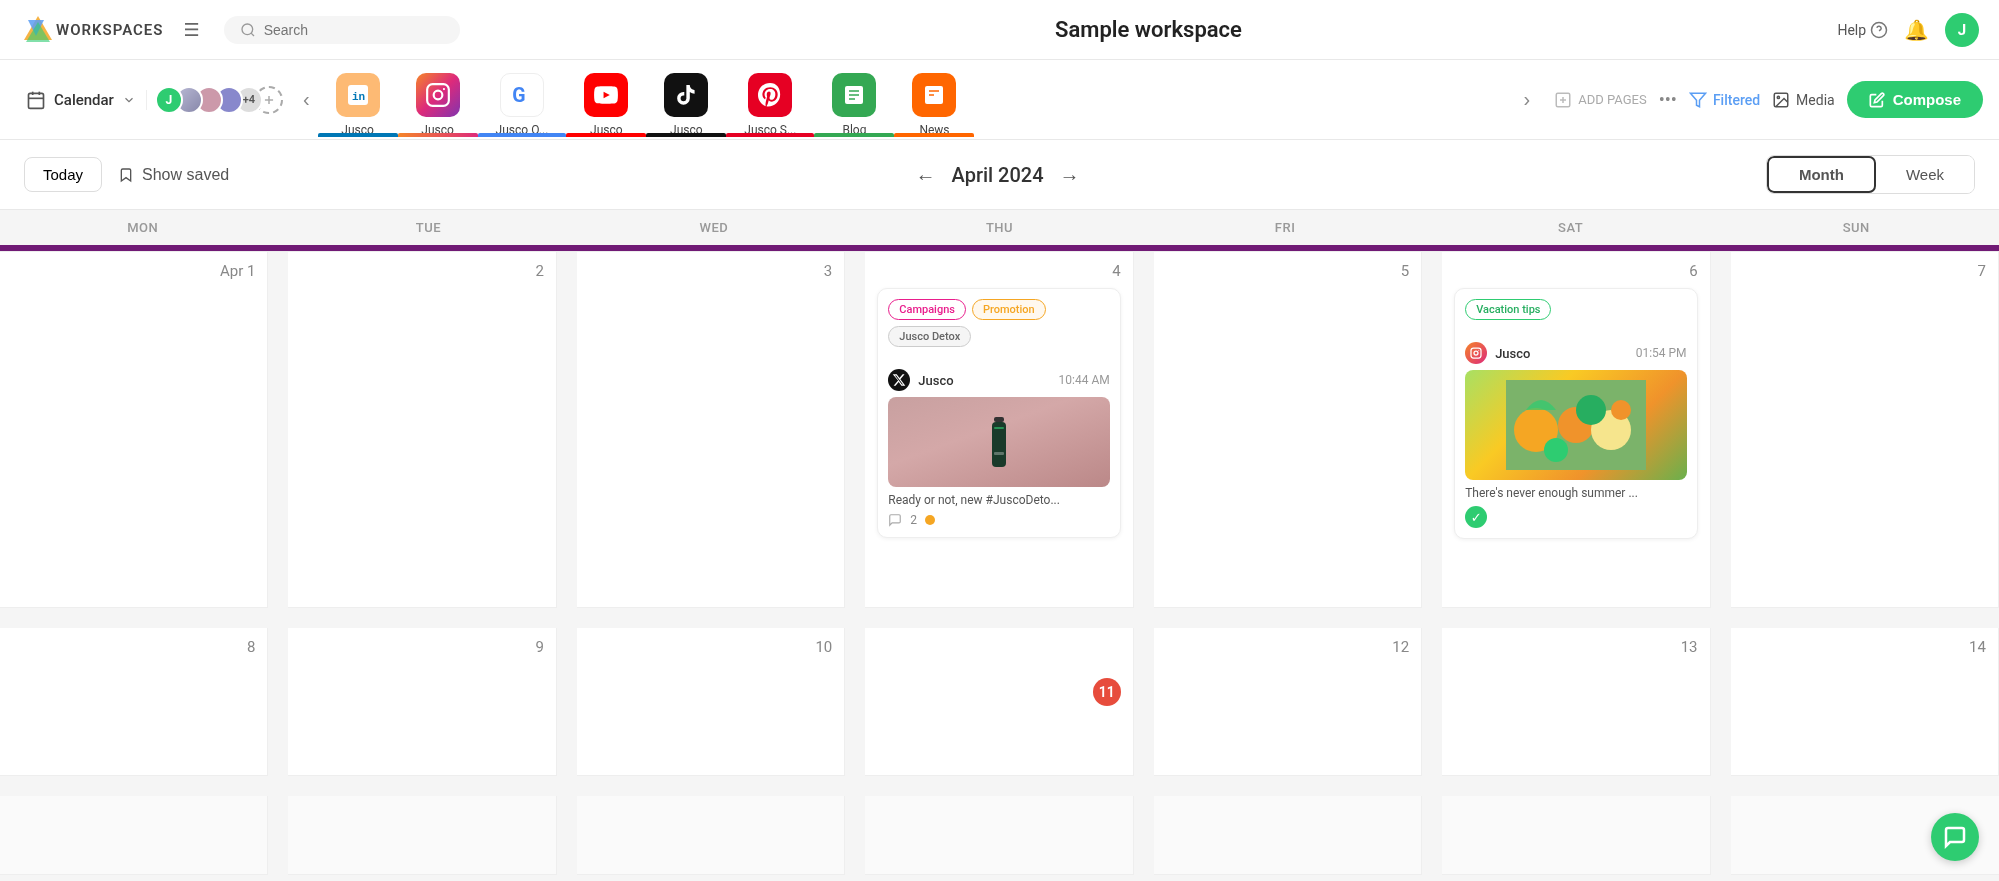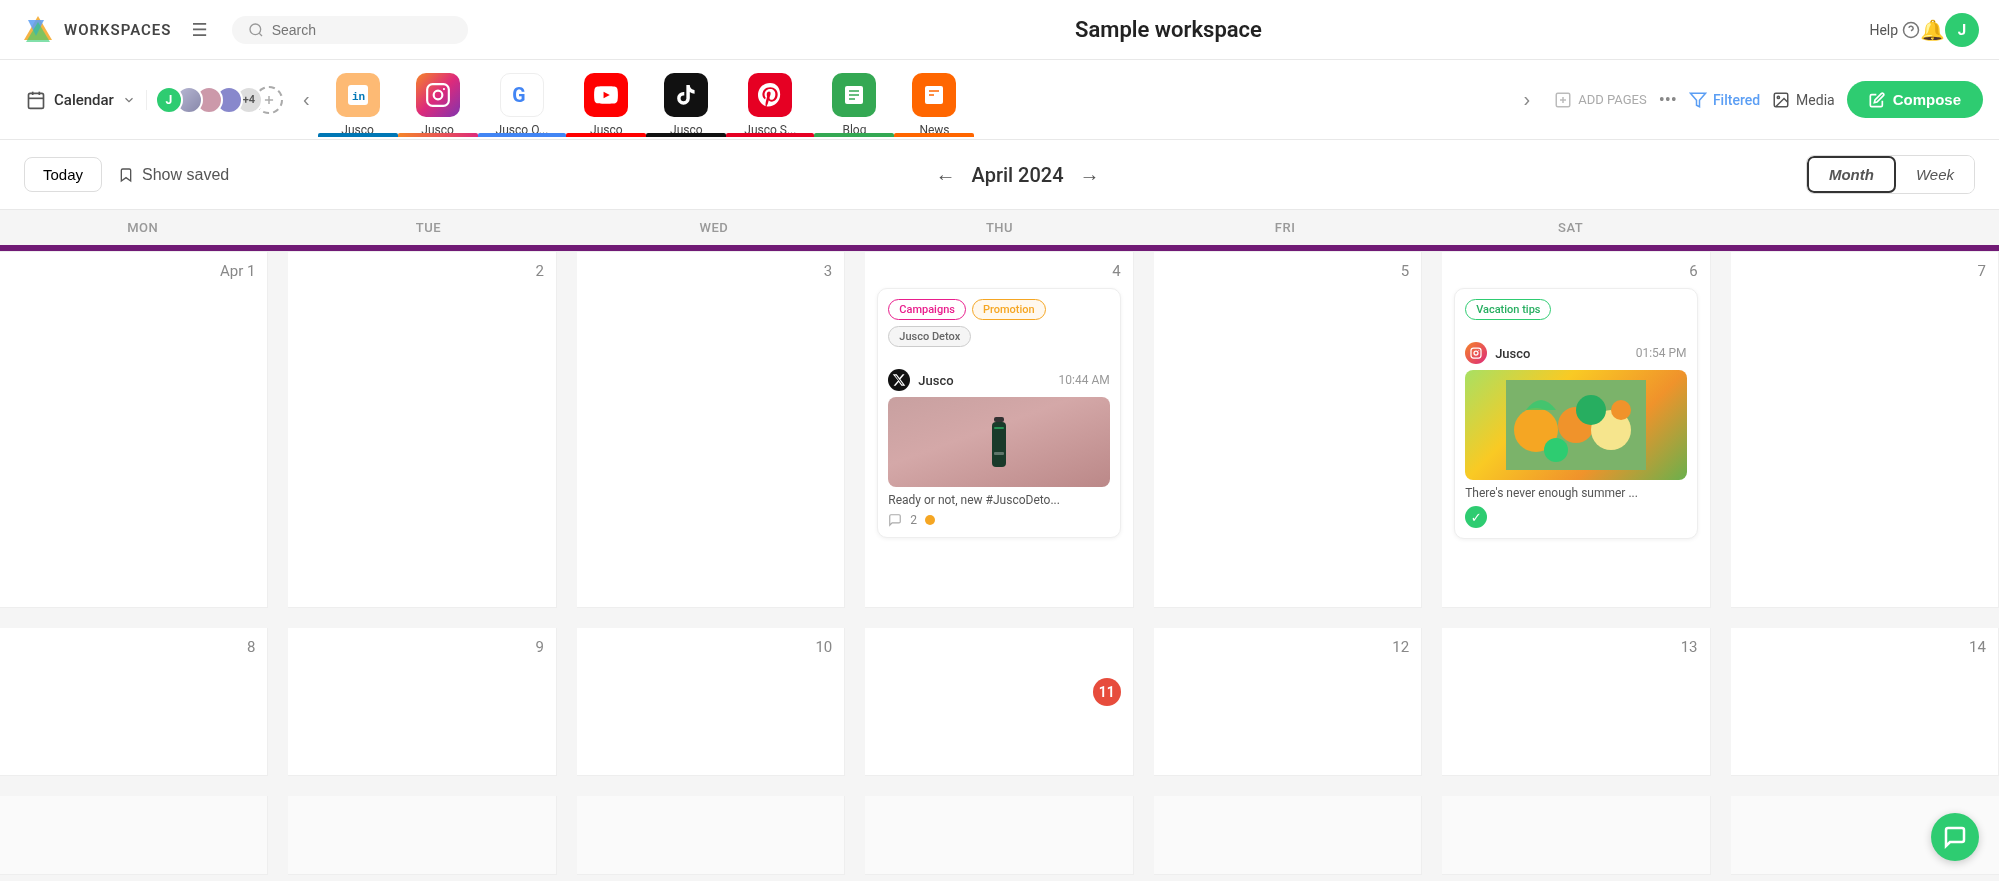--- a/index.html
+++ b/index.html
@@ -3,28 +3,28 @@
   <meta charset="utf-8">
   <style>
     * { box-sizing: border-box; margin: 0; padding: 0; }
     body { font-family: -apple-system, BlinkMacSystemFont, 'Segoe UI', Roboto, sans-serif; background: #f5f5f5; color: #333; overflow: hidden; width: 1999px; height: 881px; }
 
     
     .top-nav {
       display: flex; align-items: center; height: 60px; background: #fff;
       border-bottom: 1px solid #e8e8e8; padding: 0 20px; gap: 16px;
     }
-    .logo { display: flex; align-items: center; gap: 8px; }
+    .logo { display: flex; align-items: center; }
     .logo-icon { width: 36px; height: 36px; }
     .logo-text { font-size: 15px; font-weight: 600; letter-spacing: 1px; color: #444; }
     .hamburger { font-size: 18px; color: #666; cursor: pointer; margin-left: 4px; }
     .search-bar { display: flex; align-items: center; gap: 8px; background: #f5f5f5; border-radius: 20px; padding: 6px 16px; margin-left: 8px; }
     .search-bar input { border: none; background: transparent; outline: none; font-size: 14px; color: #666; width: 180px; }
     .nav-title { flex: 1; text-align: center; font-size: 22px; font-weight: 600; color: #222; }
-    .nav-right { display: flex; align-items: center; }
+    .nav-right { display: flex; align-items: center; gap: 16px; }
     .help-btn { display: flex; align-items: center; gap: 4px; font-size: 14px; color: #555; cursor: pointer; }
     .bell-icon { font-size: 20px; color: #555; cursor: pointer; }
     .user-avatar { width: 34px; height: 34px; border-radius: 50%; background: #2ecc71; color: #fff; display: flex; align-items: center; justify-content: center; font-weight: 700; font-size: 15px; cursor: pointer; }
 
     
     .channel-bar {
       display: flex; align-items: center; background: #fff;
       border-bottom: 1px solid #e8e8e8; padding: 0 0 0 10px; height: 80px; overflow: hidden;
     }
     .channel-nav-btn { background: none; border: none; font-size: 20px; color: #888; cursor: pointer; padding: 0 8px; height: 100%; }
@@ -43,21 +43,21 @@
     .cal-toolbar {
       display: flex; align-items: center; background: #fff;
       padding: 16px 24px; border-bottom: 1px solid #e8e8e8; height: 70px;
     }
     .today-btn { border: 1px solid #ddd; background: #fff; border-radius: 8px; padding: 8px 18px; font-size: 15px; cursor: pointer; font-weight: 500; }
     .show-saved-btn { display: flex; align-items: center; gap: 8px; border: none; background: none; font-size: 16px; color: #555; cursor: pointer; margin-left: 16px; }
     .cal-nav { display: flex; align-items: center; gap: 16px; flex: 1; justify-content: center; }
     .cal-nav-arrow { background: none; border: none; font-size: 20px; color: #555; cursor: pointer; }
     .cal-month-title { font-size: 20px; font-weight: 500; color: #333; }
     .view-toggle { display: flex; border: 1px solid #ddd; border-radius: 8px; overflow: hidden; }
-    .view-btn { padding: 8px 20px; background: #fff; border: none; font-size: 15px; cursor: pointer; color: #555; font-style: italic; }
+    .view-btn { padding: 8px 30px; background: #fff; border: none; font-size: 15px; cursor: pointer; color: #555; }
     .view-btn.active { background: #fff; font-weight: 600; border: 2px solid #333; border-radius: 7px; }
     .cal-days-header { display: grid; grid-template-columns: repeat(7, 1fr); border-bottom: 6px solid #701a75; }
     .day-header { text-align: center; padding: 10px 0; font-size: 13px; color: #999; font-weight: 500; letter-spacing: 0.5px; }
     .cal-cell { border-right: 1px solid #eee; border-bottom: 1px solid #eee; padding: 10px 12px; background: #fff; position: relative; overflow: hidden; }
     .cal-cell:last-child { border-right: none; }
     .date-num { font-size: 15px; color: #888; font-weight: 400; text-align: right; }
     .date-num.today { background: #e74c3c; color: #fff; border-radius: 50%; width: 28px; height: 28px; display: flex; align-items: center; justify-content: center; margin-left: auto; font-size: 14px; font-weight: 600; margin-top: 40px; }
 
     
     .event-card { background: #fff; border: 1px solid #eee; border-radius: 10px; padding: 10px; margin-top: 8px; box-shadow: 0 1px 4px rgba(0,0,0,0.06); }
@@ -297,20 +297,21 @@
     </div>
   </div>
 
   <div class="cal-days-header">
     <div class="day-header">MON</div>
     <div class="day-header">TUE</div>
     <div class="day-header">WED</div>
     <div class="day-header">THU</div>
     <div class="day-header">FRI</div>
     <div class="day-header">SAT</div>
+    <div class="day-header">SUN</div>
   </div>
 
   <div style="display:grid;grid-template-columns:repeat(7,1fr);flex:1;border-top:1px solid #eee;overflow:hidden;gap:20px;">
 
     <div class="cal-cell">
       <div class="date-num">Apr 1</div>
     </div>
 
     <div class="cal-cell">
       <div class="date-num">2</div>

